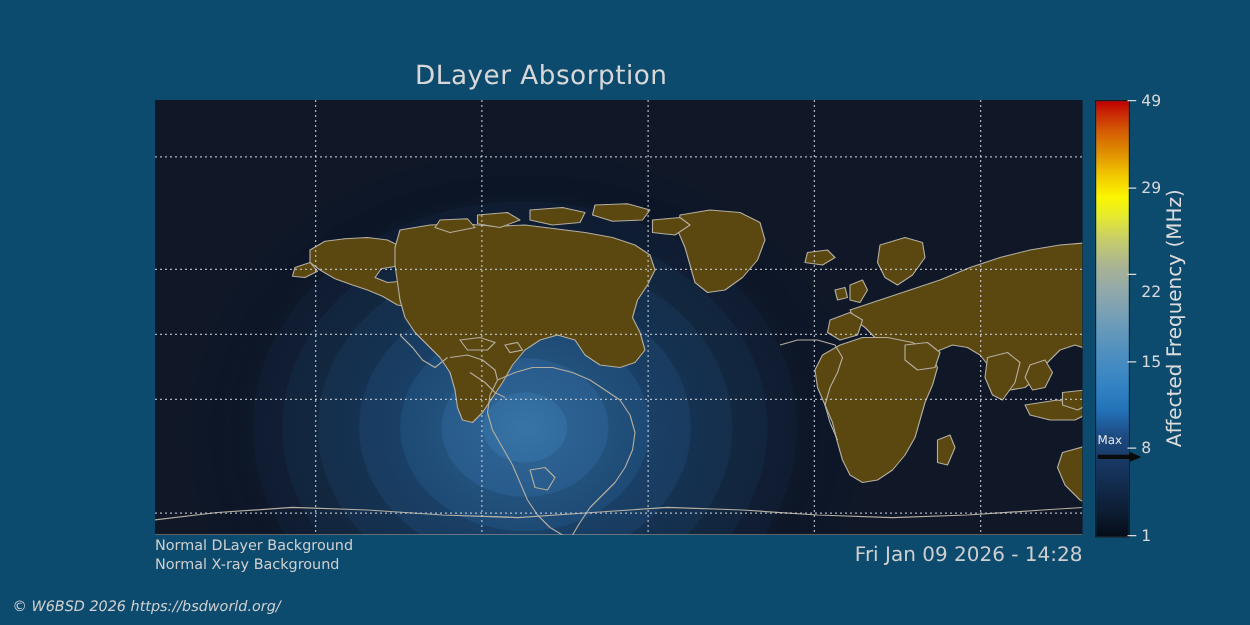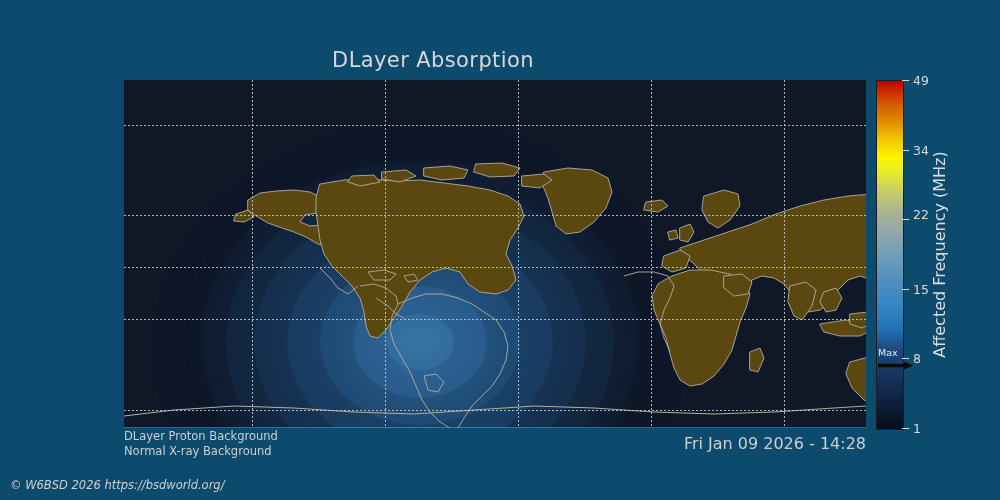--- a/index.html
+++ b/index.html
@@ -212,23 +212,23 @@
     <div class="grid-v" style="left:660px;"></div>
   </div>
 
   <div id="cbar">
     <div id="cbar-grad" style="background: linear-gradient(to top, rgb(6, 12, 24) 0%, rgb(12, 27, 48) 5%, rgb(17, 41, 74) 11%, rgb(23, 55, 99) 17%, rgb(29, 74, 130) 23%, rgb(34, 114, 184) 29%, rgb(52, 132, 196) 35%, rgb(78, 143, 192) 42%, rgb(109, 156, 184) 49%, rgb(143, 168, 172) 56%, rgb(169, 179, 148) 62%, rgb(198, 204, 107) 68%, rgb(232, 236, 42) 74%, rgb(251, 245, 0) 78%, rgb(242, 200, 0) 83%, rgb(224, 144, 0) 88%, rgb(213, 93, 4) 93%, rgb(202, 42, 6) 97%, rgb(192, 0, 0) 100%);"></div>
   </div>
   <div id="cbar-ticks">
       <div class="ctick" style="top: 80px; left: 902px;"></div>
       <div class="ctick-lbl" style="top: 80px; left: 913px;">49</div>
       <div class="ctick" style="top: 149.6px; left: 902px;"></div>
-      <div class="ctick-lbl" style="top: 149.6px; left: 913px;">34</div>
+      <div class="ctick-lbl" style="top: 149.6px; left: 913px;">29</div>
       <div class="ctick" style="top: 219.2px; left: 902px;"></div>
-      <div class="ctick-lbl" style="top: 214px; left: 913px;">22</div>
+      <div class="ctick-lbl" style="top: 233px; left: 913px;">22</div>
       <div class="ctick" style="top: 288.8px; left: 902px;"></div>
       <div class="ctick-lbl" style="top: 288.8px; left: 913px;">15</div>
       <div class="ctick" style="top: 358.4px; left: 902px;"></div>
       <div class="ctick-lbl" style="top: 358.4px; left: 913px;">8</div>
       <div class="ctick" style="top: 428px; left: 902px;"></div>
       <div class="ctick-lbl" style="top: 428px; left: 913px;">1</div>
     </div>
 
   <div id="maxmark" style="top: 348.343px; padding-left: 46px;">
     <div class="mx-lbl">Max</div>
@@ -236,20 +236,20 @@
       <path d="M0 4.5 L27 4.5" stroke="#0a0a0a" stroke-width="3.4" fill="none"></path>
       <path d="M26 0.6 L35 4.5 L26 8.4 Z" fill="#0a0a0a"></path>
     </svg>
   </div>
 
   <div id="cbar-title">
     <span>Affected Frequency (MHz)</span>
   </div>
 
   <div id="note">
-    <div>DLayer Proton Background</div>
+    <div>Normal DLayer Background</div>
     <div>Normal X-ray Background</div>
   </div>
 
   <div id="stamp">Fri Jan 09 2026 - 14:28</div>
 
   <div id="copy">© W6BSD 2026 https://bsdworld.org/</div>
 </div>
 
 </body></html>

